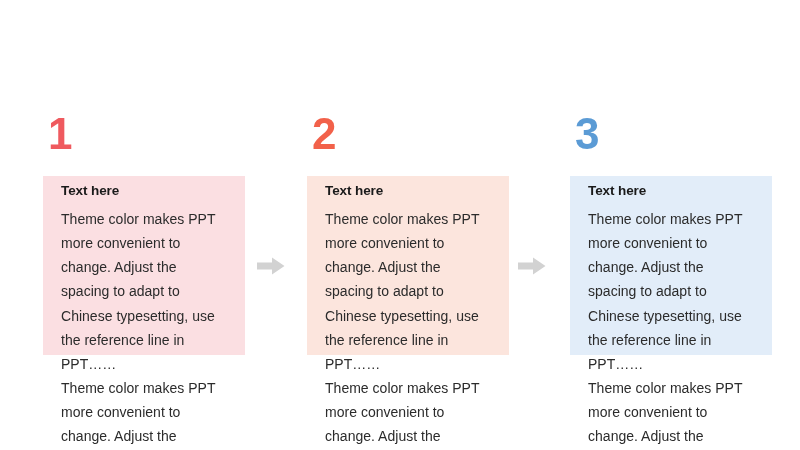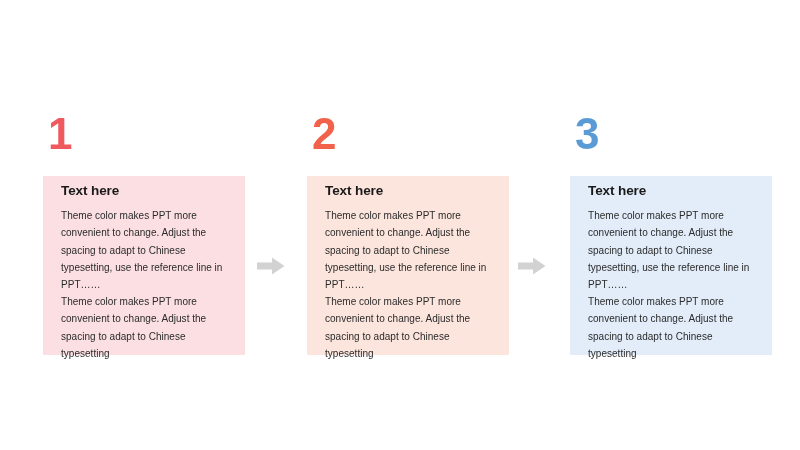--- a/index.html
+++ b/index.html
@@ -50,21 +50,21 @@
   .card-title {
     font-size: 13.5px;
     font-weight: bold;
     color: #1a1a1a;
     margin: 0 0 8px 0;
     line-height: 1.2;
     letter-spacing: -0.1px;
   }
 
   .card-body {
-    font-size: 10px;
+    font-size: 14px;
     color: #2b2b2b;
     line-height: 1.72;
     margin: 0;
     letter-spacing: 0.02px;
   }
 
   .card-body + .card-body {
     margin-top: 0;
   }
 

